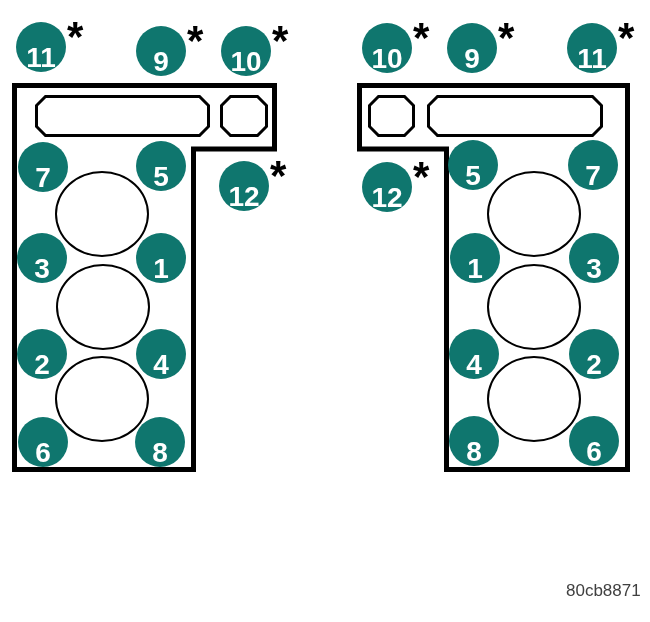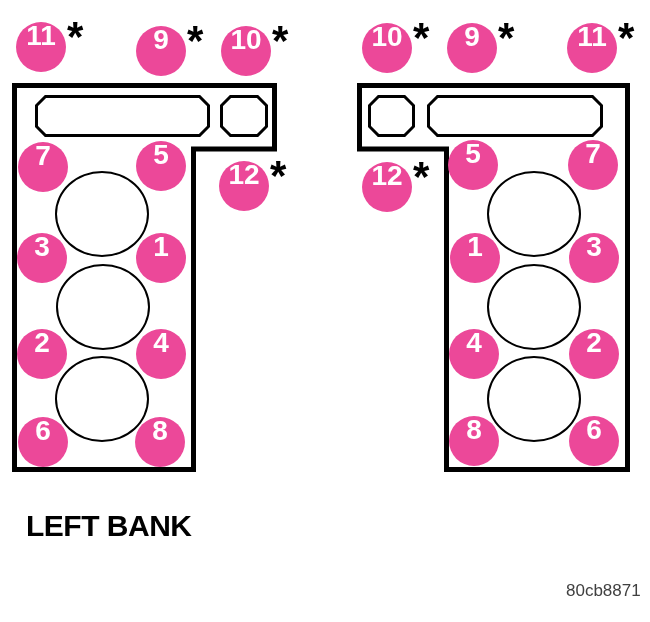--- a/index.html
+++ b/index.html
@@ -37,23 +37,23 @@
     border-radius: 50%;
     background: #ffffff;
     box-sizing: border-box;
     z-index: 2;
   }
   .bolt {
     position: absolute;
     width: 50px;
     height: 50px;
     border-radius: 50%;
-    background: #ec4899;
+    background: #0f766e;
     display: flex;
-    align-items: flex-start;
+    align-items: flex-end;
     justify-content: center;
     z-index: 3;
   }
   .bolt-num {
     color: #ffffff;
     font-weight: bold;
     font-size: 28px;
     line-height: 1;
   }
   .star {
@@ -189,16 +189,15 @@
         <span class="bolt-num">2</span>
       </div>
       <div class="bolt" style="left: 449px; top: 416px;">
         <span class="bolt-num">8</span>
       </div>
       <div class="bolt" style="left: 569px; top: 416px;">
         <span class="bolt-num">6</span>
       </div>
     </div>
 
-  <div class="bank-label left">LEFT BANK</div>
   <div class="fig-code">80cb8871</div>
 
 </div>
 
 </body></html>

